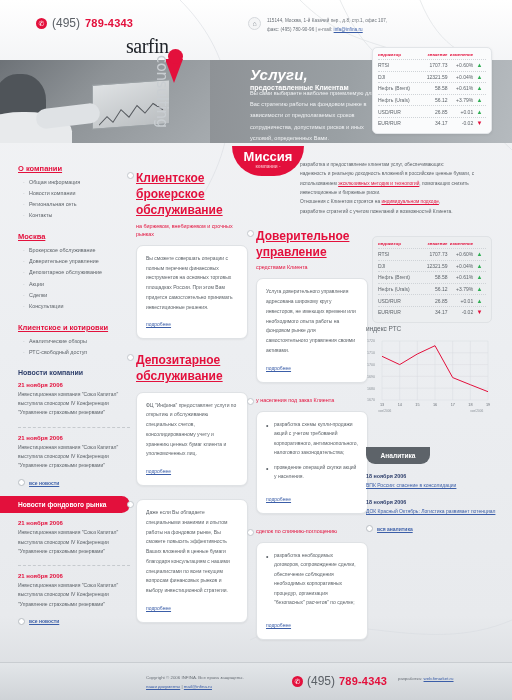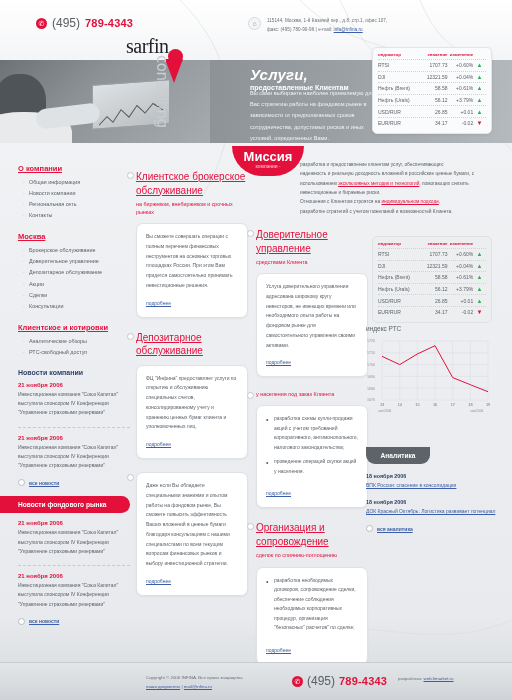--- a/index.html
+++ b/index.html
@@ -106,21 +106,21 @@
   .all-dot { width:7px; height:7px; border-radius:50%; border:1px solid #b9bec3; background:#fff; flex:none; }
   .all-txt { font-size:5px; color:#3b5ea8; text-decoration:underline; font-weight:bold; }
 
   
   .col { position:absolute; width:112px; }
   .col-a { left:136px; top:170px; }
   .col-b { left:256px; top:228px; }
   .svc { margin-bottom:13px; position:relative; }
   .svc-bullet { position:absolute; left:-9px; top:2px; width:7px; height:7px; border-radius:50%;
      border:1px solid #c3c8cd; background:#fff; }
-  .svc-t { font-size:10px; color:#e3103c; font-weight:normal; text-decoration:underline; line-height:1.35; }
+  .svc-t { font-size:12px; color:#e3103c; font-weight:bold; text-decoration:underline; line-height:1.35; }
   .svc-s { font-size:5.4px; color:#e3103c; margin-top:3px; line-height:1.5; }
   .svc-card { background:#fff; border:1px solid #dfe2e5; border-radius:7px; padding:8px 9px;
      margin-top:7px; position:relative; box-shadow:0 1px 2px rgba(0,0,0,.05); }
   .svc-card:before { content:""; position:absolute; left:-3px; top:-3px; right:6px; height:9px;
      background:#5d6369; border-radius:7px 7px 0 0; z-index:-1; }
   .svc-p { font-size:5px; color:#5d6369; line-height:1.95; }
   .svc-ul { list-style:none; }
   .svc-ul li { font-size:5px; color:#5d6369; line-height:1.9; padding-left:8px; position:relative; margin-bottom:5px; }
   .svc-ul li:before { content:"•"; position:absolute; left:0; top:-1px; color:#5d6369; font-size:7px; }
   .more { font-size:5px; color:#3b5ea8; text-decoration:underline; display:inline-block; margin-top:5px; }
@@ -350,21 +350,20 @@
       <div class="svc">
         <div class="svc-bullet"></div>
         <div class="svc-s">у населения под заказ Клиента</div>
         <div class="svc-card"><ul class="svc-ul">
             <li>разработка схемы купли-продажи акций с учетом требований корпоративного, антимонопольного, налогового законодательства;</li>
             <li>проведение операций скупки акций у населения.</li>
           </ul><a class="more" href="#">подробнее</a></div>
       </div>
       <div class="svc">
         <div class="svc-bullet"></div>
-        <div class="svc-t">Организация и сопровождение</div>
         <div class="svc-s">сделок по слиянию-поглощению</div>
         <div class="svc-card"><ul class="svc-ul">
             <li>разработка необходимых договоров, сопровождение сделки, обеспечение соблюдения необходимых корпоративных процедур, организация "безопасных" расчетов" по сделке;</li>
           </ul><a class="more" href="#">подробнее</a></div>
       </div>
     </div>
 
   <div class="quotes q2">
     <div class="q-head">
       <span class="q-c1">индикатор</span>

